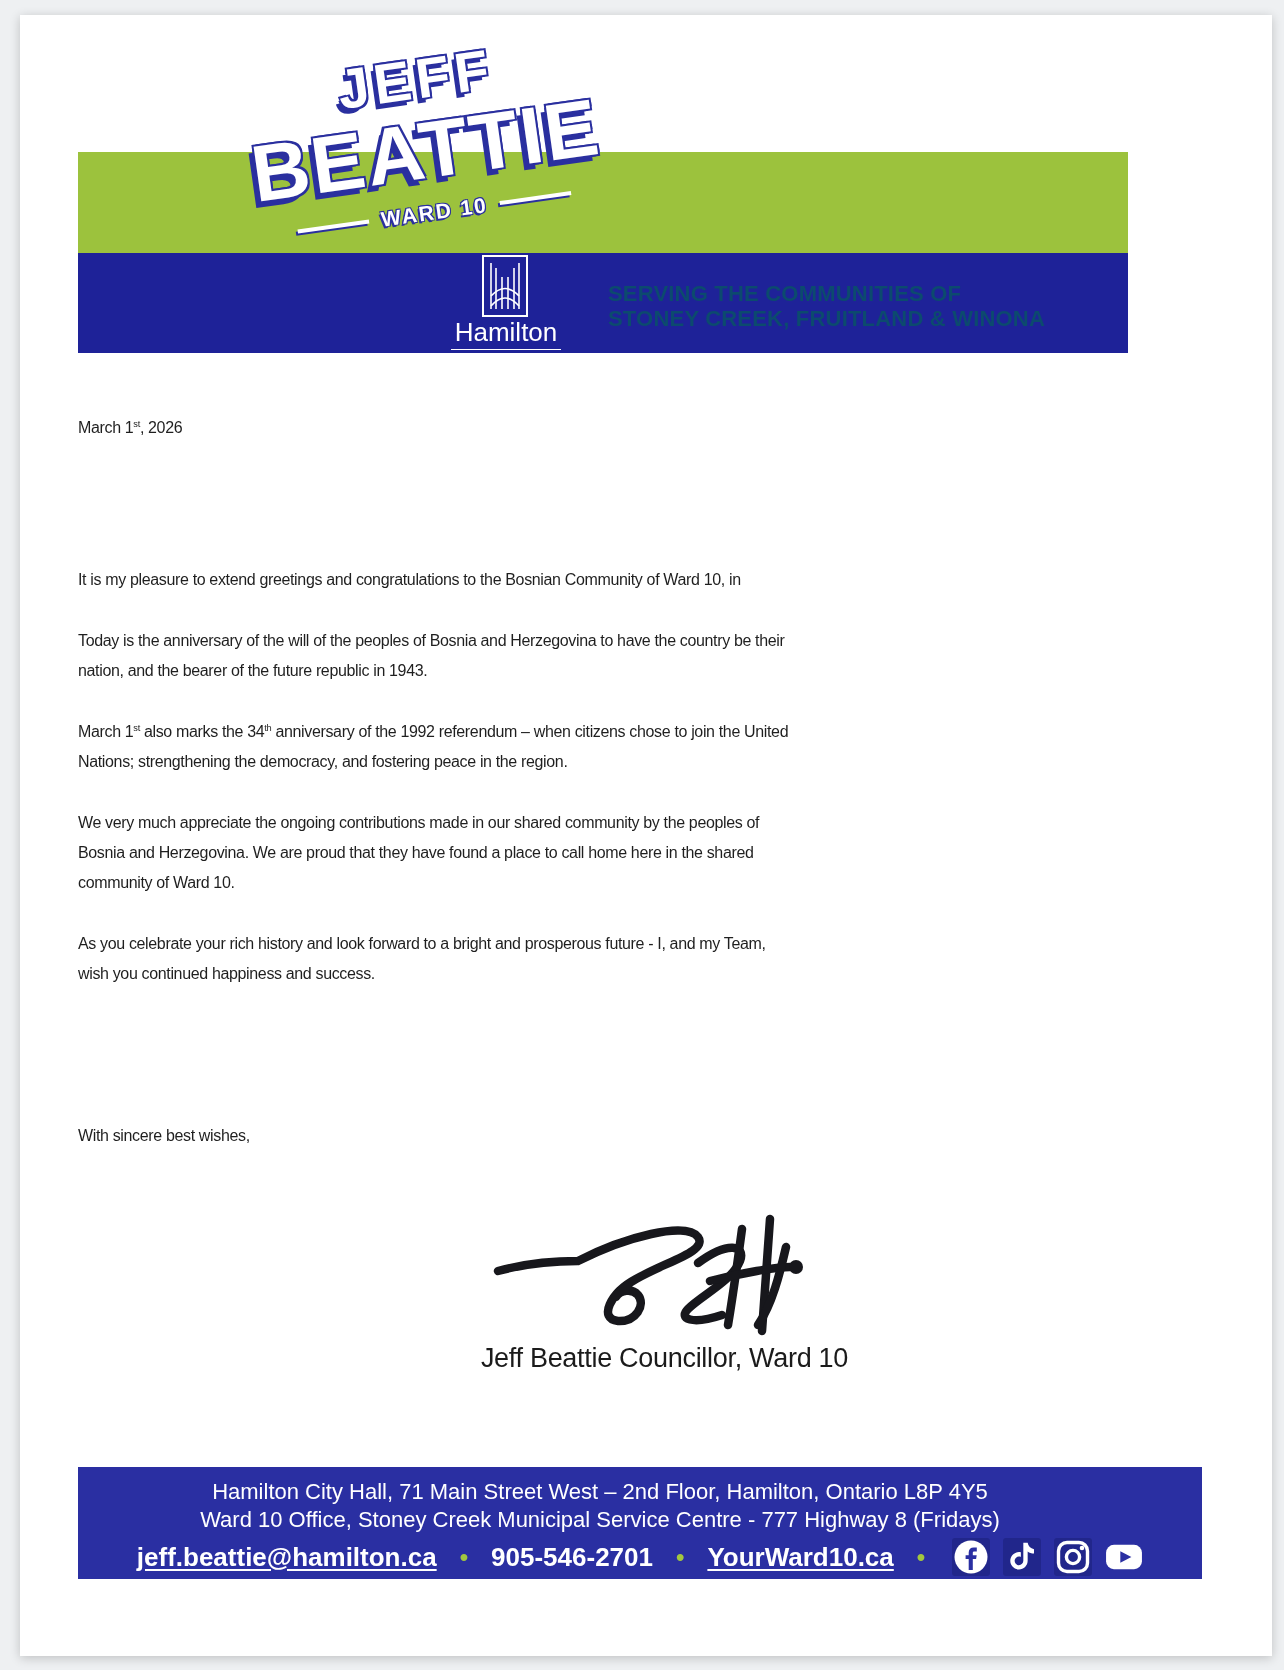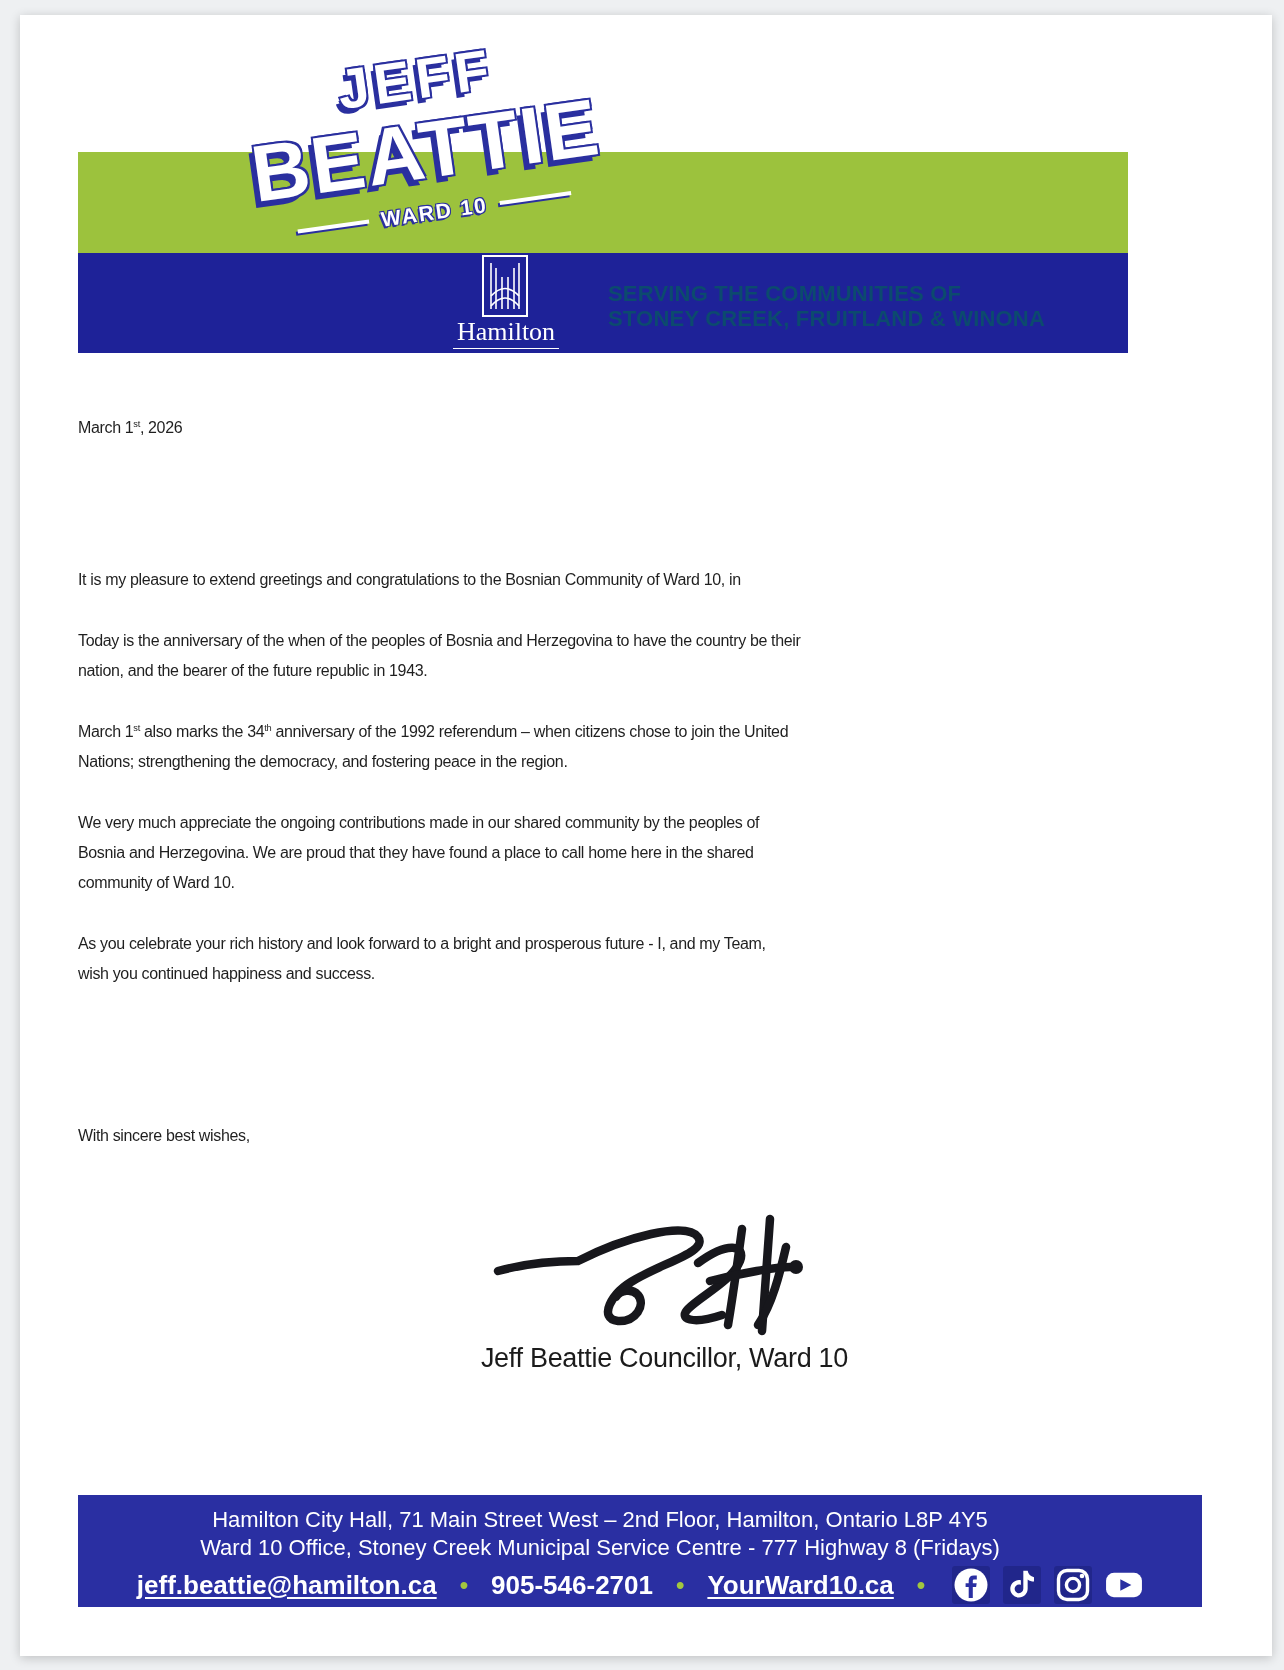--- a/index.html
+++ b/index.html
@@ -19,21 +19,21 @@
         text-shadow:-5px 5px 0 #2a2f9f,-2px -2px 0 #2a2f9f,2px -2px 0 #2a2f9f,-2px 2px 0 #2a2f9f,2px 2px 0 #2a2f9f;}
   .logo .beattie{font-size:80px;letter-spacing:2px;line-height:1;margin-top:4px;
         text-shadow:-6px 6px 0 #2a2f9f,-2px -2px 0 #2a2f9f,2px -2px 0 #2a2f9f,-2px 2px 0 #2a2f9f,2px 2px 0 #2a2f9f;}
   .wardline{display:flex;justify-content:center;align-items:center;gap:12px;margin-top:10px;}
   .wardline .bar{width:72px;height:4px;background:#fff;box-shadow:-2px 2px 0 #2a2f9f;}
   .wardline .wardtext{font-size:21px;letter-spacing:2px;
         text-shadow:-2px 2px 0 #2a2f9f,-1px -1px 0 #2a2f9f,1px -1px 0 #2a2f9f,1px 1px 0 #2a2f9f;}
 
   .emblem{position:absolute;left:462px;top:240px;z-index:6;}
   .hamilton-name{position:absolute;left:412px;top:302px;width:148px;text-align:center;z-index:6;
-        font-family:Liberation Serif, serif;font-size:26px;color:#fff;}
+        font-family:Liberation Sans, sans-serif;font-size:26px;color:#fff;}
   .hamilton-name span{border-bottom:1px solid #fff;padding:0 4px 2px 4px;}
 
   .tagline{position:absolute;left:588px;top:266px;z-index:6;color:#0c4a6e;font-weight:bold;
         font-size:22px;line-height:25px;letter-spacing:0.2px;}
 
   
   .bodytext{position:absolute;left:58px;width:1120px;color:#1f1f1f;
         font-size:16px;line-height:30px;letter-spacing:-0.35px;white-space:nowrap;}
   .bodytext sup{font-size:0.58em;line-height:0;}
   #date-line{top:398px;}
@@ -41,21 +41,21 @@
   #paragraphs{top:550px;}
   #paragraphs .para{margin-bottom:31px;}
   #closing{top:1106px;}
 
   .signature{position:absolute;left:470px;top:1196px;width:320px;height:132px;}
   .signer{position:absolute;left:428px;top:1328px;width:400px;text-align:right;
         color:#1b1b1b;font-size:27px;letter-spacing:-0.3px;white-space:nowrap;}
 
   
   .footer{position:absolute;left:58px;top:1452px;width:1124px;height:112px;background:#2a2fa2;
-        color:#fff;text-align:center;box-sizing:border-box;padding-top:11px;margin-top:28px;}
+        color:#fff;text-align:center;box-sizing:border-box;padding-top:11px;}
   .footer .addr{padding-right:80px;font-size:22px;line-height:28px;}
   .footer .row3{display:flex;justify-content:center;align-items:center;gap:23px;margin-top:4px;
         font-size:26px;font-weight:bold;}
   .footer .link{text-decoration:underline;text-underline-offset:3px;}
   .footer .dot{color:#a2c73f;font-size:24px;}
   .iconrow{display:flex;align-items:center;gap:13px;margin-left:4px;}
   .icon{width:38px;height:38px;display:flex;align-items:center;justify-content:center;}
   .icon.plated{background:rgba(5,8,60,0.22);border-radius:3px;}
 </style>
 </head>
@@ -100,21 +100,21 @@
       <div>SERVING THE COMMUNITIES OF</div>
       <div>STONEY CREEK, FRUITLAND &amp; WINONA</div>
     </div>
 
     <div class="bodytext" id="date-line"><span>March 1</span><sup>st</sup><span>, 2026</span></div>
     <div class="bodytext" id="paragraphs">
         <div class="para">
           <div class="line">It is my pleasure to extend greetings and congratulations to the Bosnian Community of Ward 10, in</div>
         </div>
         <div class="para">
-          <div class="line">Today is the anniversary of the when of the peoples of Bosnia and Herzegovina to have the country be their</div>
+          <div class="line">Today is the anniversary of the will of the peoples of Bosnia and Herzegovina to have the country be their</div>
           <div class="line">nation, and the bearer of the future republic in 1943.</div>
         </div>
         <div class="para">
           <div class="line"><span>March 1</span><sup>st</sup><span> also marks the 34</span><sup>th</sup><span> anniversary of the 1992 referendum – when citizens chose to join the United</span></div>
           <div class="line">Nations; strengthening the democracy, and fostering peace in the region.</div>
         </div>
         <div class="para">
           <div class="line">We very much appreciate the ongoing contributions made in our shared community by the peoples of</div>
           <div class="line">Bosnia and Herzegovina. We are proud that they have found a place to call home here in the shared</div>
           <div class="line">community of Ward 10.</div>

